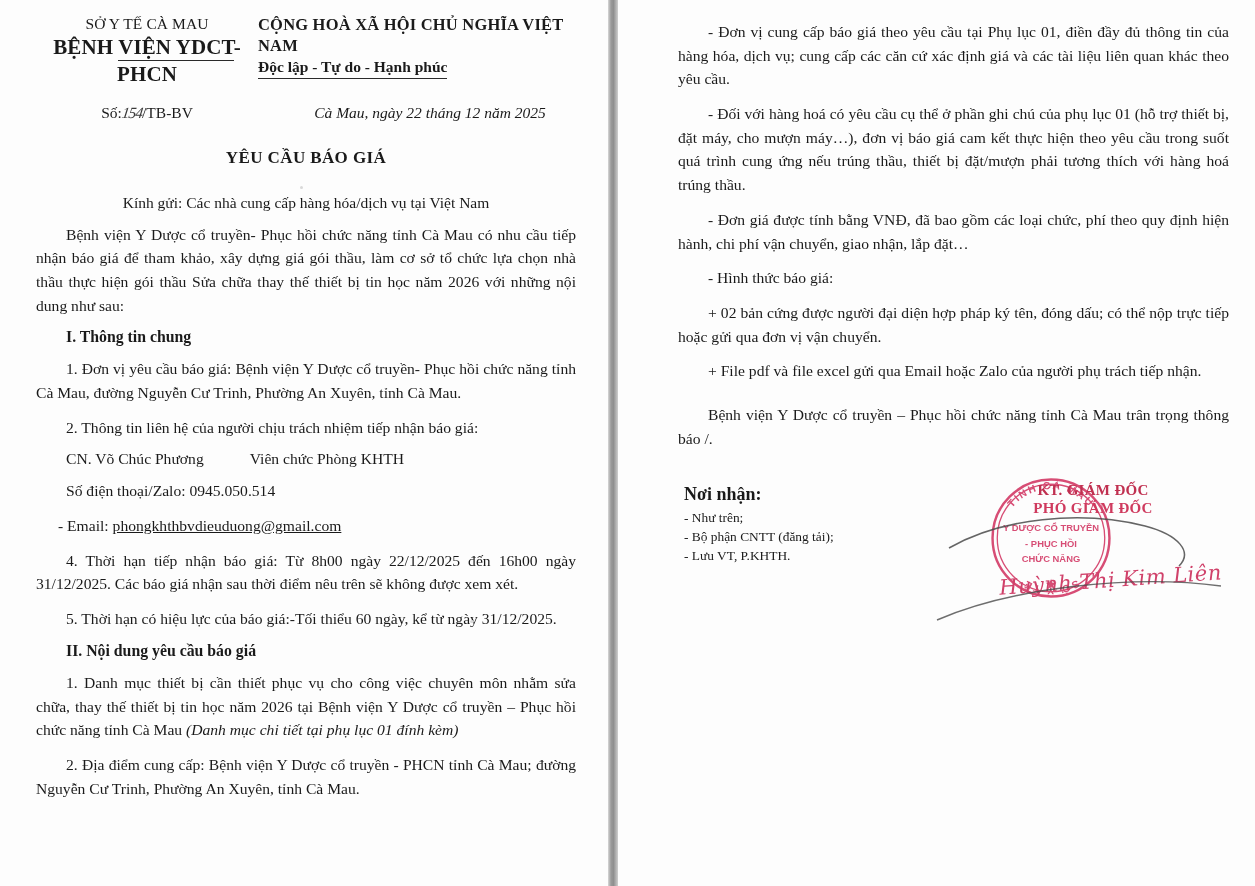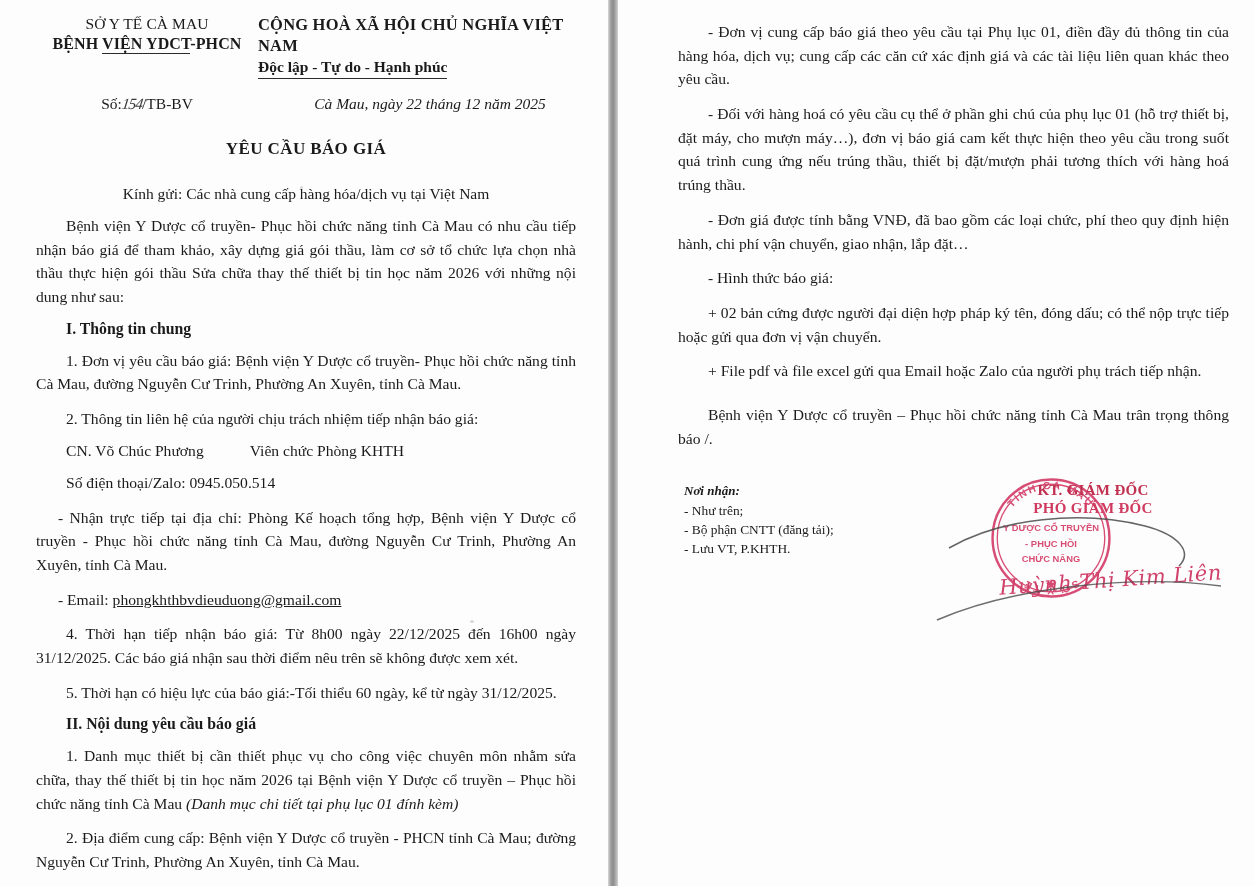--- a/index.html
+++ b/index.html
@@ -55,21 +55,21 @@
   .lh-right {
     flex: 1;
     text-align: left;
     line-height: 1.28;
   }
   .org-line1 {
     font-size: 15.5px;
     letter-spacing: .1px;
   }
   .org-line2 {
-    font-size: 16px;
+    font-size: 21px;
     font-weight: bold;
     letter-spacing: .1px;
   }
   .org-line2 .ul { border-bottom: 1.3px solid #2a2a2a; padding-bottom: 1px; }
   .nation-line1 {
     font-size: 16.5px;
     font-weight: bold;
     letter-spacing: .2px;
   }
   .nation-line2 {
@@ -158,22 +158,21 @@
   }
   .recipients {
     position: absolute;
     left: 6px;
     top: 6px;
     font-size: 13.4px;
     line-height: 1.42;
   }
   .recipients .rcp-title {
     font-weight: bold;
-    font-style: italic;
-    font-size: 13px;
+    font-size: 18px;
   }
   .sign-area {
     position: absolute;
     right: 2px;
     top: -6px;
     width: 268px;
     height: 165px;
   }
   .sign-title {
     position: absolute;
@@ -262,21 +261,20 @@
     <div class="doc-title">YÊU CẦU BÁO GIÁ</div>
     <div class="addressee">Kính gửi: Các nhà cung cấp hàng hóa/dịch vụ tại Việt Nam</div>
 
     <p class="para">Bệnh viện Y Dược cổ truyền- Phục hồi chức năng tỉnh Cà Mau có nhu cầu tiếp nhận báo giá để tham khảo, xây dựng giá gói thầu, làm cơ sở tổ chức lựa chọn nhà thầu thực hiện gói thầu Sửa chữa thay thế thiết bị tin học năm 2026 với những nội dung như sau:</p>
 
     <p class="section">I. Thông tin chung</p>
     <p class="para">1. Đơn vị yêu cầu báo giá: Bệnh viện Y Dược cổ truyền- Phục hồi chức năng tỉnh Cà Mau, đường Nguyễn Cư Trinh, Phường An Xuyên, tỉnh Cà Mau.</p>
     <p class="para">2. Thông tin liên hệ của người chịu trách nhiệm tiếp nhận báo giá:</p>
     <div class="contact-row"><span>CN. Võ Chúc Phương</span><span class="gap"></span><span>Viên chức Phòng KHTH</span></div>
     <p class="para">Số điện thoại/Zalo: 0945.050.514</p>
-    <p class="para dash">- Nhận trực tiếp tại địa chỉ: Phòng Kế hoạch tổng hợp, Bệnh viện Y Dược cổ truyền - Phục hồi chức năng tỉnh Cà Mau, đường Nguyễn Cư Trinh, Phường An Xuyên, tỉnh Cà Mau.</p>
     <p class="para dash"><span>- Email: </span><span class="email-link">phongkhthbvdieuduong@gmail.com</span></p>
     <p class="para">4. Thời hạn tiếp nhận báo giá: Từ 8h00 ngày 22/12/2025 đến 16h00 ngày 31/12/2025. Các báo giá nhận sau thời điểm nêu trên sẽ không được xem xét.</p>
     <p class="para">5. Thời hạn có hiệu lực của báo giá:-Tối thiểu 60 ngày, kể từ ngày 31/12/2025.</p>
 
     <p class="section">II. Nội dung yêu cầu báo giá</p>
     <p class="para"><span>1. Danh mục thiết bị cần thiết phục vụ cho công việc chuyên môn nhằm sửa chữa, thay thế thiết bị tin học năm 2026 tại Bệnh viện Y Dược cổ truyền – Phục hồi chức năng tỉnh Cà Mau </span><span class="ital">(Danh mục chi tiết tại phụ lục 01 đính kèm)</span></p>
     <p class="para">2. Địa điểm cung cấp: Bệnh viện Y Dược cổ truyền - PHCN tỉnh Cà Mau; đường Nguyễn Cư Trinh, Phường An Xuyên, tỉnh Cà Mau.</p>
 
     <div class="speck" style="left:300px;top:186px;width:3px;height:3px;"></div>
     <div class="speck" style="left:470px;top:620px;width:4px;height:3px;"></div>

